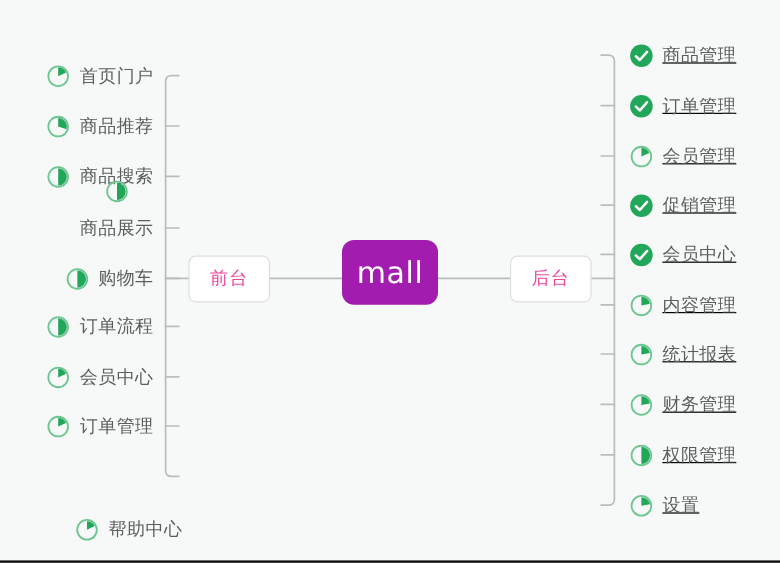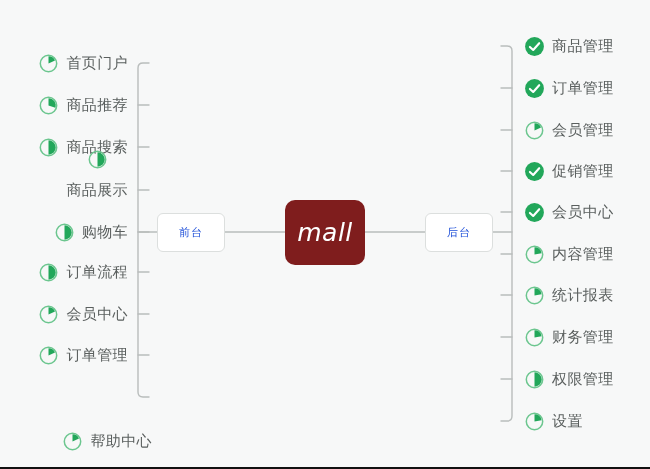--- a/index.html
+++ b/index.html
@@ -27,43 +27,43 @@
     gap:7px;
     white-space:nowrap;
   }
   .leaf-label{
     font-size:15px;
     color:#5a5f5e;
     letter-spacing:.4px;
     line-height:26px;
   }
   .leaf.left{ flex-direction:row; justify-content:flex-end; right:0; }
-  .leaf.right{ flex-direction:row; justify-content:space-between; left:0; }
+  .leaf.right{ flex-direction:row; justify-content:space-between; left:0;text-decoration:underline; }
 
   
   .icon{
     width:21px;height:21px;
     flex:0 0 21px;
     position:relative;
     display:block;
   }
   .icon svg{display:block;width:21px;height:21px;}
 
   
   .box{
     position:absolute;
     background:#ffffff;
     border:1px solid #dcdfde;
     border-radius:6px;
     display:flex;align-items:center;justify-content:center;
     box-sizing:border-box;
   }
   .box-label{
-    font-size:11px;
-    color:#1d4ed8;
+    font-size:15px;
+    color:#ec4899;
     letter-spacing:1px;
   }
   .root{
     position:absolute;
     border-radius:10px;
     display:flex;align-items:center;justify-content:center;
     box-sizing:border-box;
   }
   .root-label{
     font-size:25px;
@@ -287,17 +287,17 @@
     </div>
 
   <div class="box" id="box-left" style="left:157px;top:213px;width:68px;height:39px;">
     <span class="box-label">前台</span>
   </div>
 
   <div class="box" id="box-right" style="left:425px;top:213px;width:68px;height:39px;">
     <span class="box-label">后台</span>
   </div>
 
-  <div class="root" id="root-node" style="left:285px;top:200px;width:80px;height:65px;background:#7f1d1d;font-style:italic;">
+  <div class="root" id="root-node" style="left:285px;top:200px;width:80px;height:54px;background:#a21caf;">
     <span class="root-label">mall</span>
   </div>
 
 </div>
 
 </body></html>

